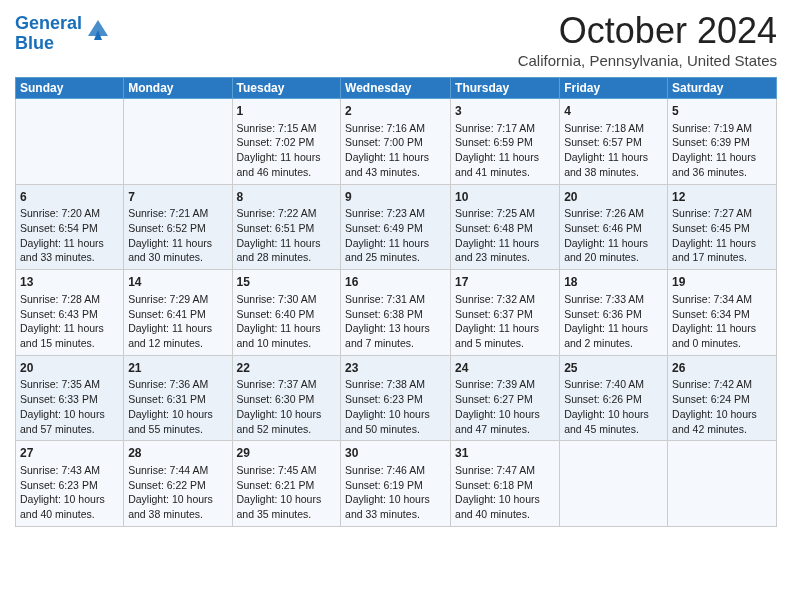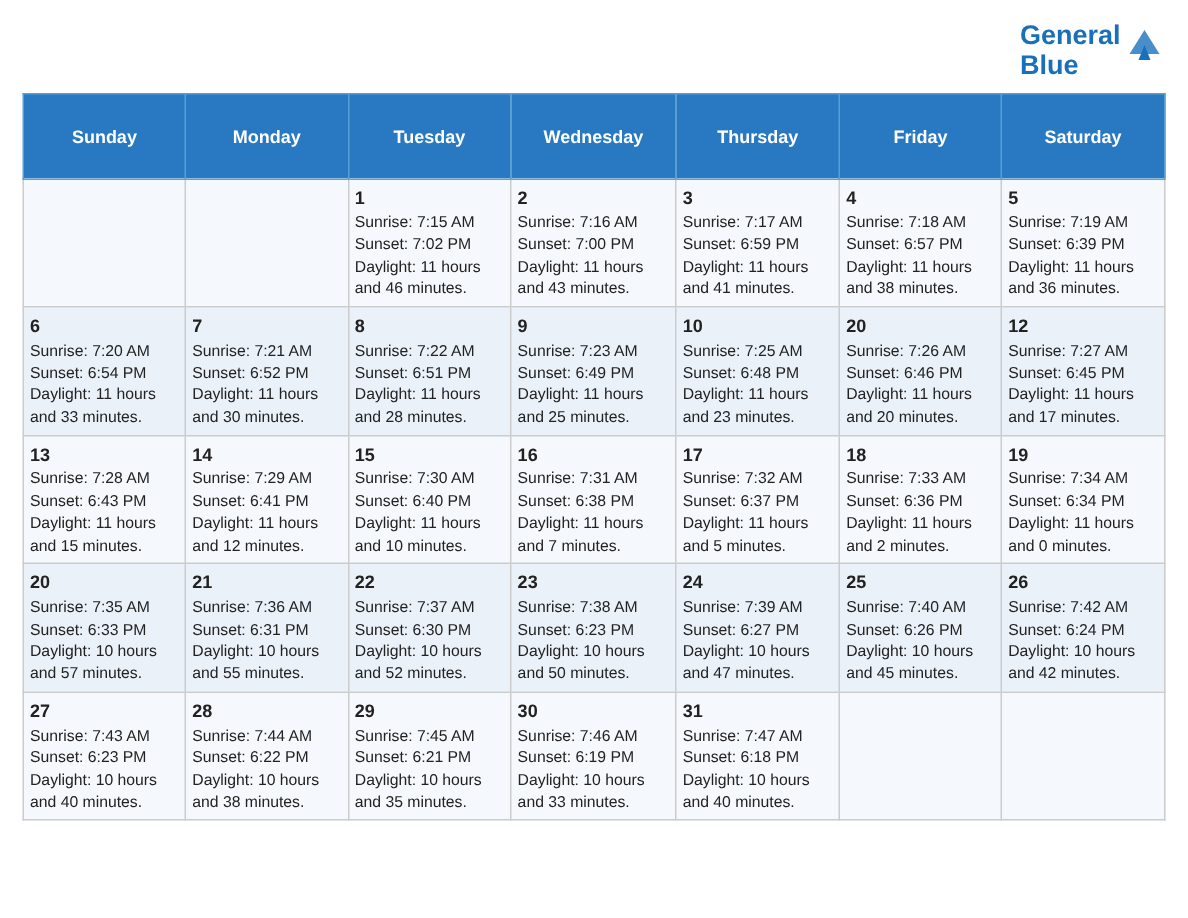--- a/index.html
+++ b/index.html
@@ -5,21 +5,21 @@
     * { box-sizing: border-box; margin: 0; padding: 0; }
     body {
       font-family: Arial, sans-serif;
       background: #fff;
       width: 792px;
       min-height: 612px;
       padding: 10px 15px;
     }
     .header {
       display: flex;
-      justify-content: flex-end;
+      justify-content: space-between;
       align-items: flex-start;
       margin-bottom: 8px;
     }
     .logo {
       display: flex;
       align-items: center;
       margin-top: 4px;
     }
     .logo-text {
       font-size: 18px;
@@ -51,22 +51,22 @@
     table {
       width: 100%;
       border-collapse: collapse;
       font-size: 11px;
     }
     thead tr th {
       background-color: #2979c2;
       color: #fff;
       font-size: 12px;
       font-weight: bold;
-      padding: 21px 4px;
-      text-align: center;
+      padding: 3px 4px;
+      text-align: left;
       border: 1px solid #5a9fd4;
       margin-left: 24px;
     }
     tbody tr td {
       vertical-align: top;
       padding: 4px 4px;
       border: 1px solid #ccc;
       min-height: 60px;
       width: 113px;
       background: #fff;
@@ -106,20 +106,22 @@
         <span>General</span><br>
         <span style="color:#1a6fba;">Blue</span>
       </div>
     </div>
     <svg class="logo-icon" viewBox="0 0 28 28" xmlns="http://www.w3.org/2000/svg">
       <polygon points="4,20 14,4 24,20" fill="#2979c2" opacity="0.85"></polygon>
       <polygon points="10,24 18,24 14,14" fill="#1a6fba"></polygon>
     </svg>
   </div>
   <div class="title-block">
+    <div class="main-title">October 2024</div>
+    <div class="subtitle">California, Pennsylvania, United States</div>
   </div>
 </div>
 
 <table>
   <thead>
     <tr>
     <th>Sunday</th>
         <th>Monday</th>
         <th>Tuesday</th>
         <th>Wednesday</th>
@@ -223,21 +225,21 @@
         <td>
           <span class="day-number">15</span>
           <div>Sunrise: 7:30 AM</div>
           <div>Sunset: 6:40 PM</div>
           <div>Daylight: 11 hours and 10 minutes.</div>
         </td>
         <td>
           <span class="day-number">16</span>
           <div>Sunrise: 7:31 AM</div>
           <div>Sunset: 6:38 PM</div>
-          <div>Daylight: 11 hours and 7 minutes.</div>
+          <div>Daylight: 13 hours and 7 minutes.</div>
         </td>
         <td>
           <span class="day-number">17</span>
           <div>Sunrise: 7:32 AM</div>
           <div>Sunset: 6:37 PM</div>
           <div>Daylight: 11 hours and 5 minutes.</div>
         </td>
         <td>
           <span class="day-number">18</span>
           <div>Sunrise: 7:33 AM</div>

